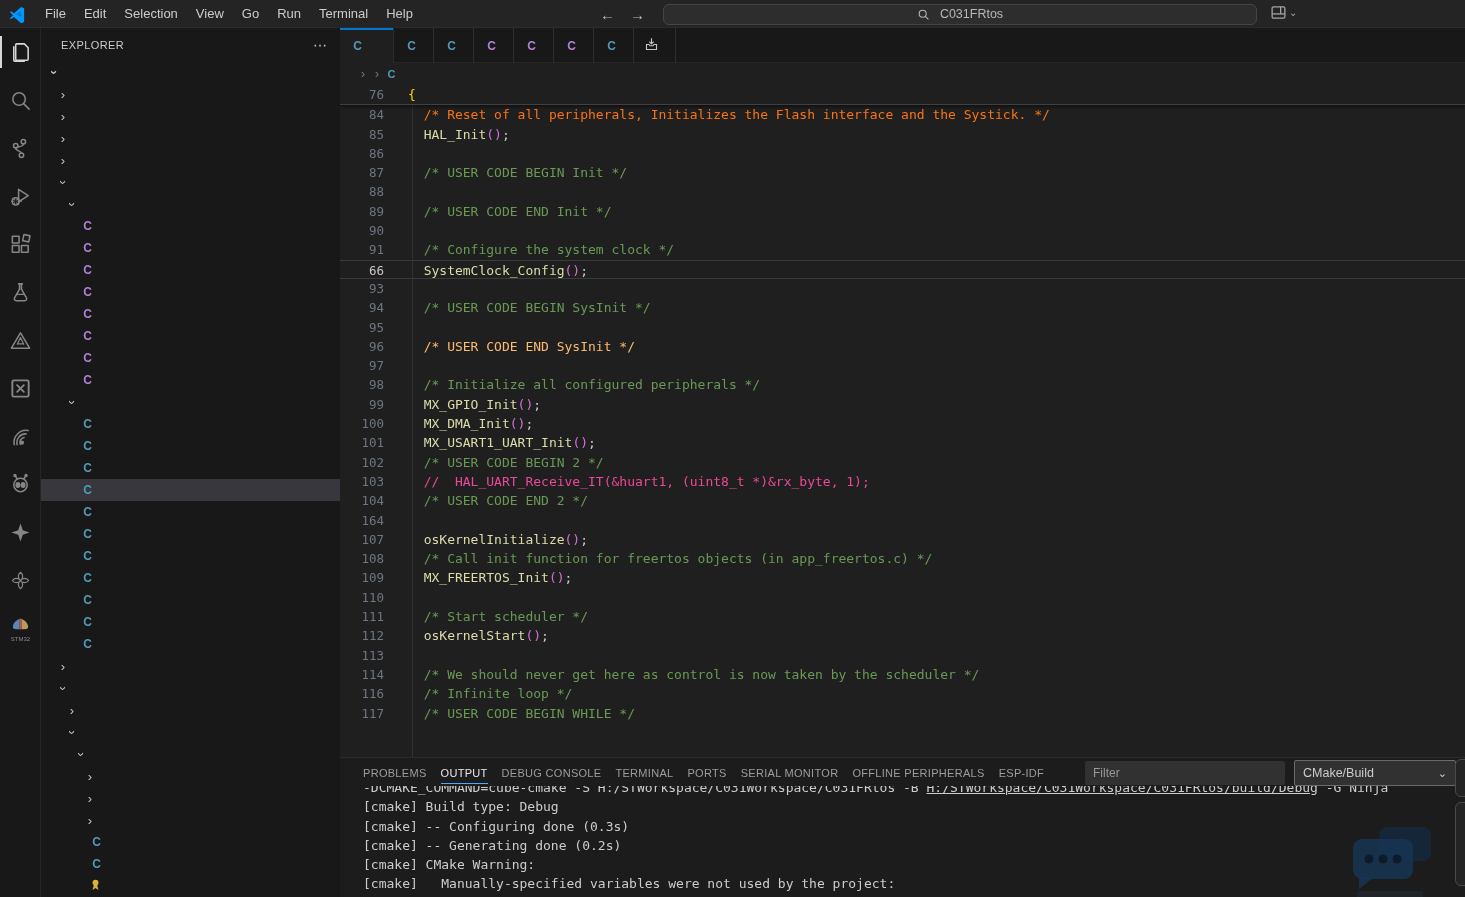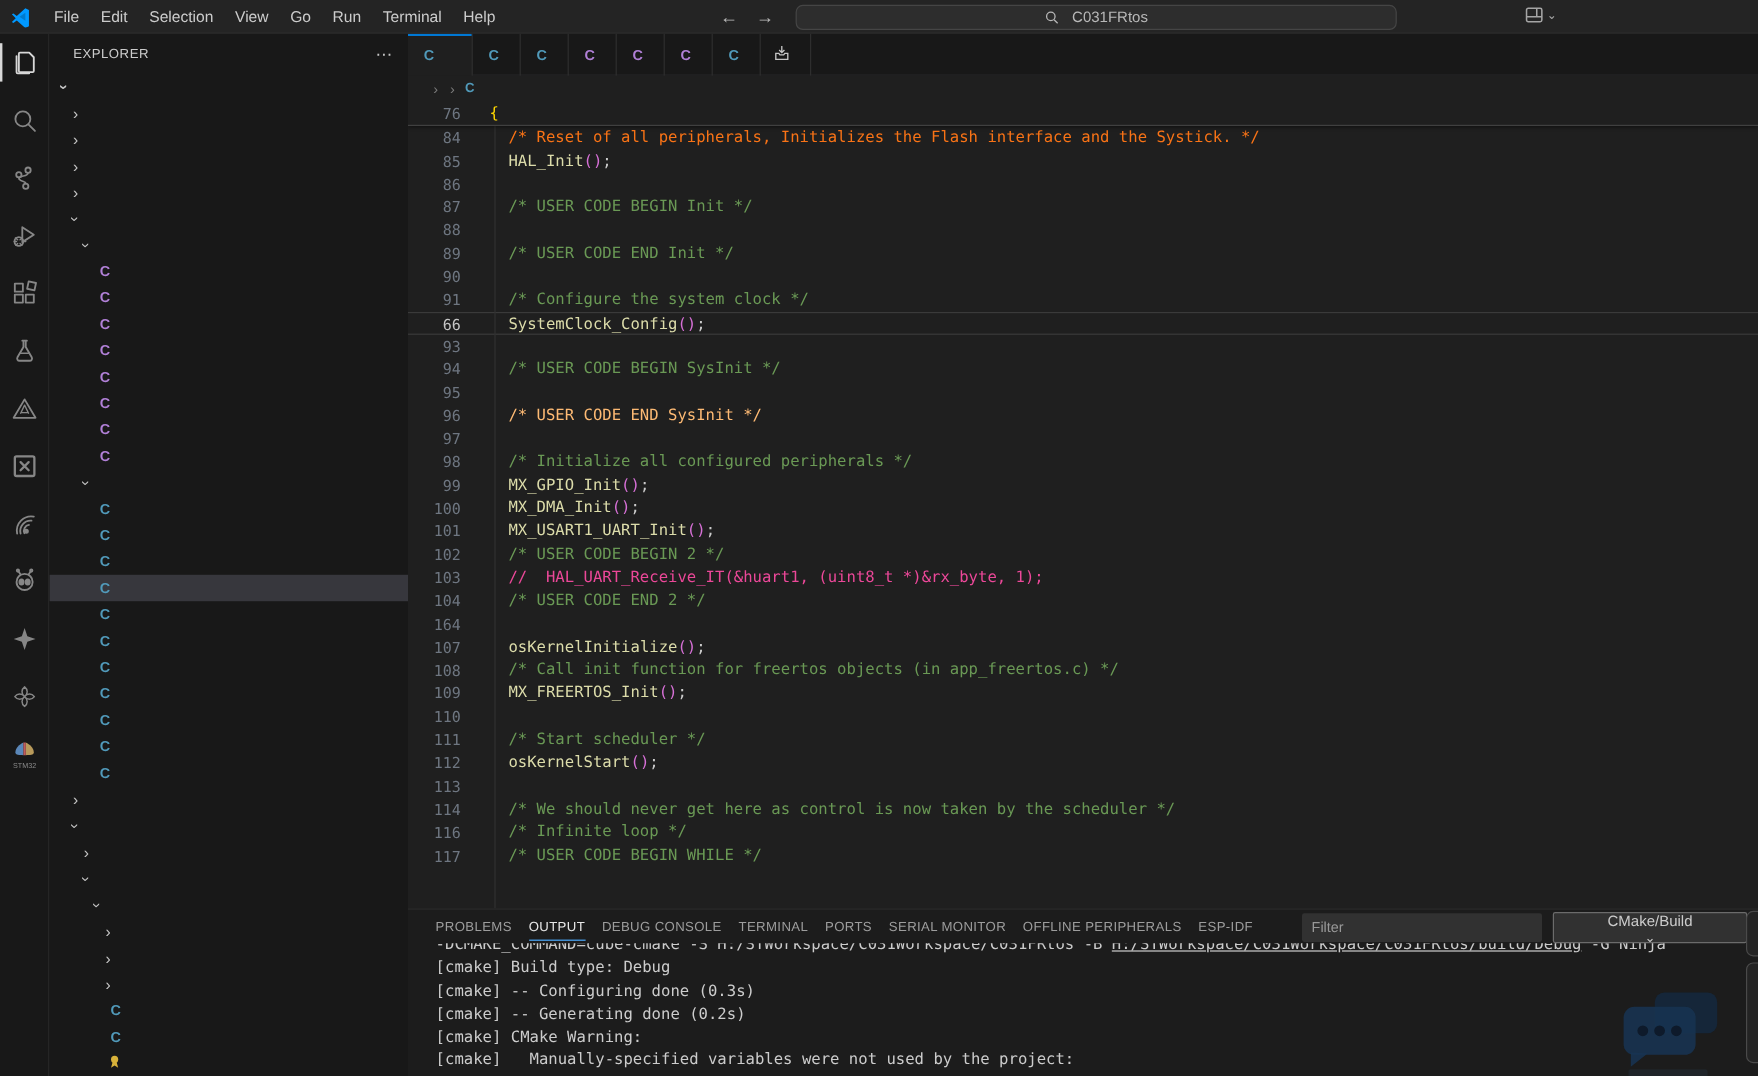--- a/index.html
+++ b/index.html
@@ -8,21 +8,21 @@
 
   
   #titlebar { position:absolute; left:0; top:0; width:1465px; height:28px;
               background:#242424; border-bottom:1px solid #2b2b2b;
               display:flex; align-items:center; z-index:30; }
   #vscode-logo { width:18px; height:18px; margin:0 10px 0 8px; }
   .menu-item { font-size:13px; color:#cccccc; padding:0 9px; height:28px;
                display:flex; align-items:center; cursor:default; }
   .nav-arrow { position:absolute; top:0; height:28px; display:flex; align-items:center;
                font-size:15px; color:#bdbdbd; }
-  #cmd-center { position:absolute; left:663px; top:3.5px; width:501px; height:21px;
+  #cmd-center { position:absolute; left:663px; top:3.5px; width:594px; height:21px;
                 background:#2d2d2d; border:1px solid #454545; border-radius:6px;
                 display:flex; align-items:center; justify-content:center; gap:10px;
                 font-size:12.5px; color:#b8b8b8; }
   #layout-btn { position:absolute; left:1270px; top:4px; display:flex; align-items:center;
                 gap:2px; color:#a5a5a5; }
 
   
   #activitybar { position:absolute; left:0; top:28px; width:41px; height:869px;
                  background:#181818; border-right:1px solid #252525; z-index:20; }
   .act-item { width:41px; height:48px; display:flex; align-items:center; justify-content:center;
@@ -93,21 +93,21 @@
   .ptab.active { color:#e7e7e7; }
   .ptab.active::after { content:""; position:absolute; left:0; right:0; bottom:4px;
                         height:1.5px; background:#4daafc; }
   #panel-filter { position:absolute; right:180px; top:3px; width:200px; height:24px;
                   background:#313131; border:none; border-radius:2px; color:#cccccc;
                   font-size:12px; padding:0 8px; font-family:"Liberation Sans",sans-serif; }
   #panel-filter::placeholder { color:#989898; }
   #task-select { position:absolute; right:9px; top:2px; width:162px; height:26px;
                  background:#313131; border:1px solid #6b6b6b; border-radius:2px;
                  display:flex; align-items:center; padding:0 8px; font-size:12.5px;
-                 color:#cccccc; justify-content:space-between;flex-direction:column; }
+                 color:#cccccc; justify-content:space-between; }
   #panel-output { position:absolute; left:0; top:28px; right:0; bottom:0; padding-left:23px;
                   font-family:"DejaVu Sans Mono", monospace; font-size:13px;
                   line-height:19.3px; color:#cccccc; white-space:pre; overflow:hidden; }
   #panel-output .oline:first-child { margin-top:-8px; }
   
   #watermark { position:absolute; right:20px; bottom:-6px; width:110px; height:78px;
                opacity:.85; pointer-events:none; }
   
   .edge-sliver { position:absolute; width:16px; background:#242424;
                  border:1px solid #4a4a4a; border-radius:6px; right:-6px; }

